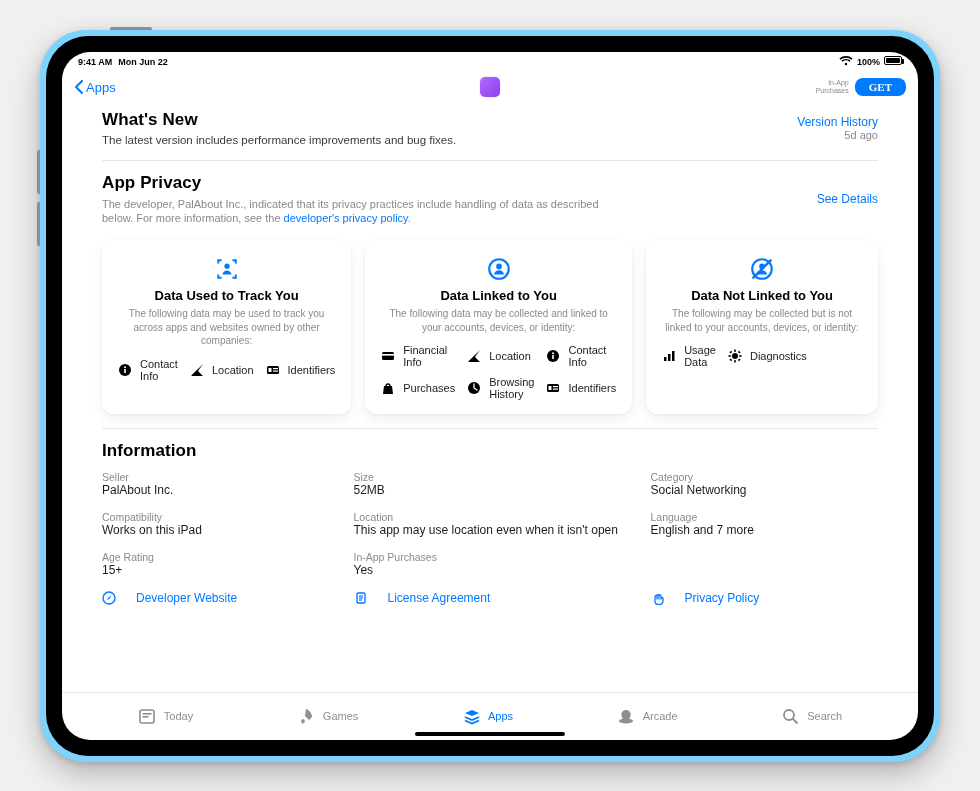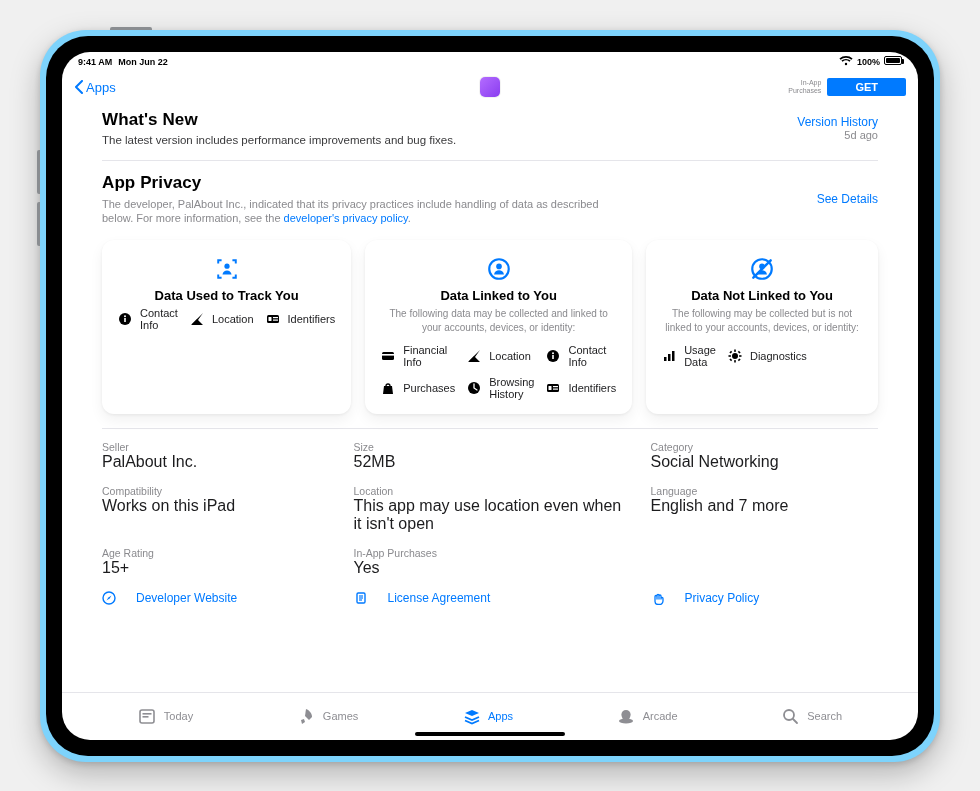--- a/index.html
+++ b/index.html
@@ -43,21 +43,21 @@
   .battery-body::after{content:""; position:absolute; right:-3px; top:2px; width:2px; height:5px; background:#000; border-radius:0 1px 1px 0;}
   .battery-fill{ position:absolute; left:1px; top:1px; bottom:1px; right:1px; background:#000; border-radius:1px;}
 
   
   .navbar { height: 32px; display:flex; align-items:center; justify-content:space-between; padding:0 12px; position:relative; border-bottom:1px solid rgba(0,0,0,0);}
   .navbar .back { color:#007aff; font-size:13px; display:flex; align-items:center; gap:2px; cursor:pointer;}
   .navbar .center { position:absolute; left:50%; transform:translateX(-50%);}
   .app-icon { width:20px; height:20px; border-radius:5px; background:linear-gradient(135deg,#b46cff,#8a3df0); box-shadow:0 0 0 1px rgba(0,0,0,.05);}
   .navbar .right { display:flex; align-items:center; gap:6px;}
   .iap-label { font-size:7px; color:#8a8a8e; text-align:right; line-height:1.1;}
-  .get-btn { background:#007aff; color:#fff; font-size:11px; font-weight:700; padding:3px 28px; border-radius:2px; border:none; cursor:pointer;}
+  .get-btn { background:#007aff; color:#fff; font-size:11px; font-weight:700; padding:3px 14px; border-radius:8px; border:none; cursor:pointer;font-family:Liberation Serif, serif;}
 
   
   .content { flex:1 1 auto; overflow:hidden; padding: 6px 40px 0 40px; }
 
   .section-row { display:flex; align-items:center; justify-content:space-between; }
   .h2 { font-size:17px; font-weight:700; letter-spacing:.1px;}
   .link { color:#007aff; font-size:12px; cursor:pointer;}
   .whn-sub { font-size:11.5px; color:#3a3a3c; margin-top:4px;}
   .muted { color:#8a8a8e; font-size:11px;}
   .divider { height:1px; background:#e5e5ea; margin:14px 0 12px 0;}
@@ -70,21 +70,21 @@
   .card .picto { display:flex; justify-content:center; margin-bottom:6px; color:#007aff;}
   .card h3 { font-size:13px; font-weight:700; margin-bottom:4px;}
   .card p { font-size:10px; color:#8a8a8e; line-height:1.35; margin-bottom:10px;}
   .data-grid { display:grid; grid-template-columns:1fr 1fr 1fr; gap:8px 12px; text-align:left;}
   .di { display:flex; align-items:center; gap:8px; font-size:11px; color:#1c1c1e;}
   .di svg { width:14px; height:14px; flex:0 0 14px;}
 
   
   .info-grid { display:grid; grid-template-columns:1fr 1.2fr 1fr; column-gap:24px; row-gap:14px; margin-top:10px;}
   .info-item .lbl { font-size:10.5px; color:#8a8a8e;}
-  .info-item .val { font-size:16px; color:#1c1c1e;}
+  .info-item .val { font-size:12px; color:#1c1c1e;}
   .info-links { display:grid; grid-template-columns:1fr 1.2fr 1fr; margin-top:14px; column-gap:24px;}
   .info-link { color:#007aff; font-size:12px; display:flex; align-items:center; gap:20px; cursor:pointer;}
   .info-link svg{ width:14px; height:14px;}
 
   
   .tabbar { height:48px; border-top:1px solid #e5e5ea; display:flex; align-items:center; justify-content:space-around; padding:7px 24px;}
   .tab { display:flex; align-items:center; gap:8px; color:#8e8e93; font-size:11px; cursor:pointer;}
   .tab.active { color:#007aff;}
   .tab svg { width:18px; height:18px;}
   .home-indicator { position:absolute; bottom:4px; left:50%; transform:translateX(-50%); width:150px; height:4px; background:#000; border-radius:3px;}
@@ -264,20 +264,21 @@
           </div>
 
           <div class="cards" id="cards">
               <div class="card">
                 <div class="picto">
                   <svg width="26" height="26" viewBox="0 0 24 24">
                     <use href="#p-track"></use>
                   </svg>
                 </div>
                 <h3>Data Used to Track You</h3>
+                <p>The following data may be used to track you across apps and websites owned by other companies:</p>
                 <div class="data-grid">
                   <div class="di">
                     <svg viewBox="0 0 14 14">
                       <use href="#i-info"></use>
                     </svg>
                     <span>Contact Info</span>
                   </div>
                   <div class="di">
                     <svg viewBox="0 0 14 14">
                       <use href="#i-location"></use>
@@ -359,20 +360,21 @@
                       <use href="#i-gear"></use>
                     </svg>
                     <span>Diagnostics</span>
                   </div>
                 </div>
               </div>
             </div>
 
           <div class="divider"></div>
 
+          <div class="h2">Information</div>
           <div class="info-grid" id="info-grid">
               <div class="info-item">
                 <div class="lbl">Seller</div>
                 <div class="val">PalAbout Inc.</div>
               </div>
               <div class="info-item">
                 <div class="lbl">Size</div>
                 <div class="val">52MB</div>
               </div>
               <div class="info-item">

